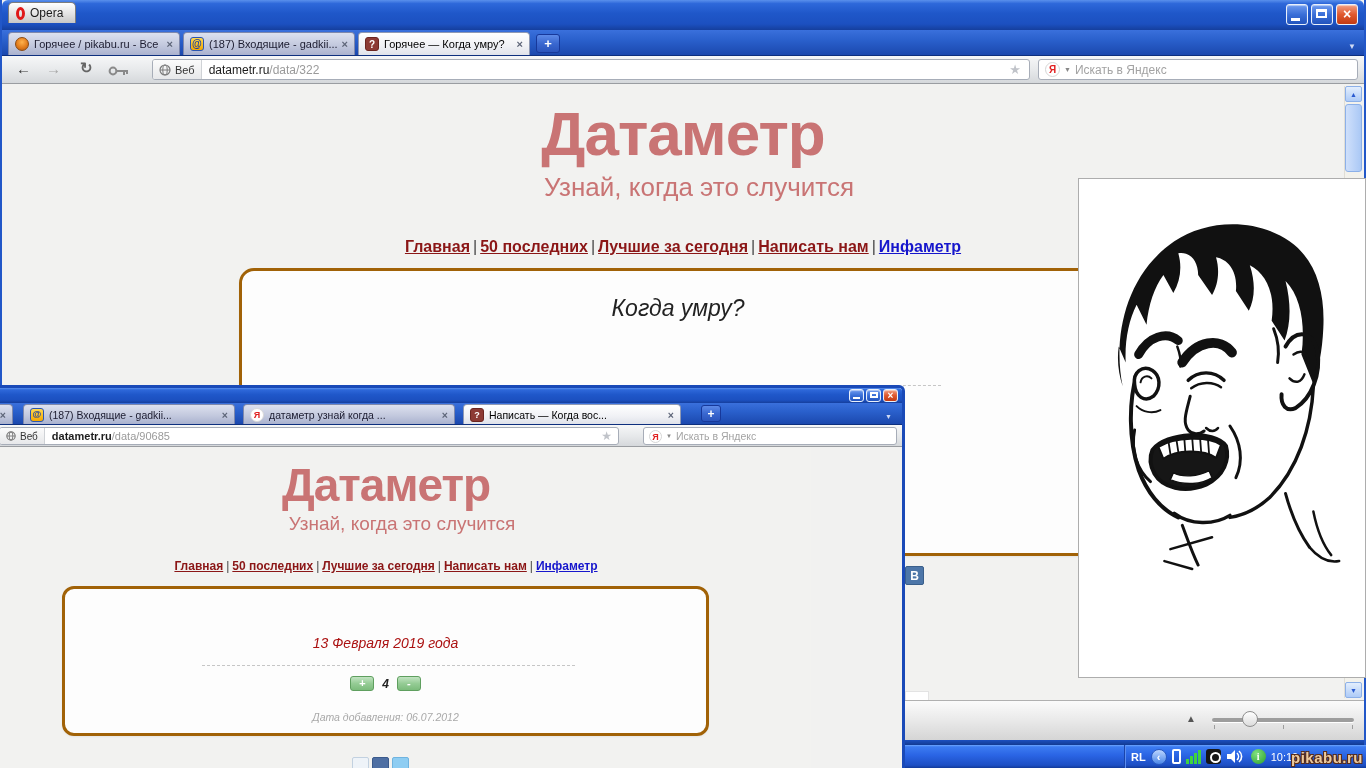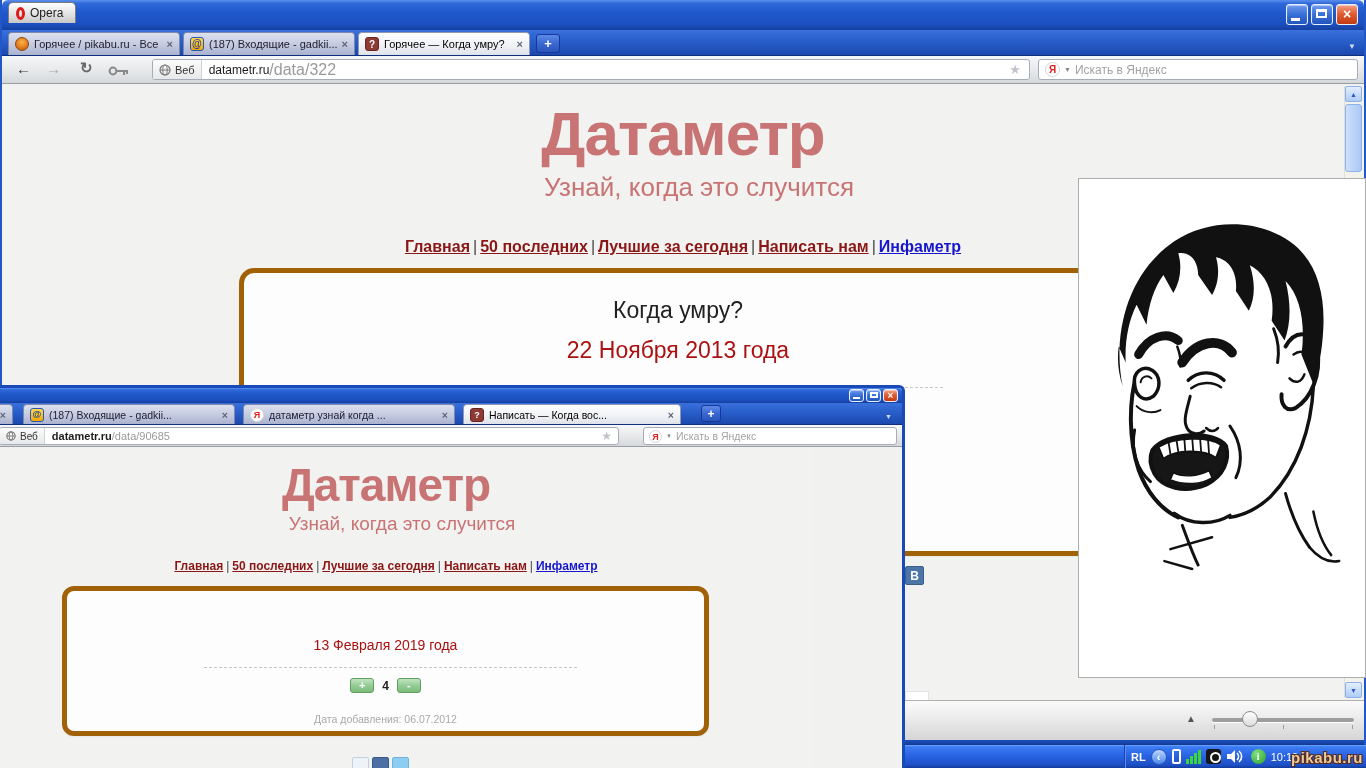--- a/index.html
+++ b/index.html
@@ -47,22 +47,22 @@
            border:1px solid #8a4a12;border-radius:50%;}
 
   
   .page-bg{background:#f2f2f0;overflow:hidden;}
   .logo{width:100%;text-align:center;font-weight:bold;color:#c97474;letter-spacing:-1px;}
   .tagline{width:100%;text-align:center;color:#c97474;margin-left:16px;}
   .sitenav{width:100%;text-align:center;font-weight:bold;}
   .sitenav a{color:#8b1616;text-decoration:underline;cursor:pointer;}
   .sitenav .sep{color:#444;font-weight:normal;padding:0 3px;}
   .sitenav a.alt{color:#1616cc;}
-  .card{position:absolute;background:#fdfdfd;border:5px solid #a16207;border-radius:15px;
-        box-shadow:0 1px 2px rgba(0,0,0,.05);}
+  .card{position:absolute;background:#fdfdfd;border:3px solid #a16207;border-radius:15px;
+        box-shadow:0 1px 2px rgba(0,0,0,.05);font-style:italic;}
   .question{position:absolute;width:100%;text-align:center;color:#222;}
   .answer{position:absolute;width:100%;text-align:center;color:#ab1111;}
   .dashes{position:absolute;border-top:1px dashed #c6c6c6;}
   .votebtn{border:1px solid #5f9f5f;border-radius:3px;color:#fff;font-weight:bold;text-align:center;
            background:linear-gradient(180deg,#c2e4c2 0%,#95cc95 50%,#7cbc7c 100%);}
   .added{position:absolute;width:100%;text-align:center;color:#a9a9a9;}
 
   
   .bwin{left:0;top:0;width:1366px;height:745px;background:#f2f2f0;
         border-left:2px solid #2257c8;border-right:2px solid #2257c8;}
@@ -186,39 +186,38 @@
       <div class="urlfield" style="left:150px;top:3px;width:878px;height:21px;">
         <span class="badge" style="font-size:11px;">
           <svg width="12" height="12" viewBox="0 0 12 12">
             <circle cx="6" cy="6" r="5" fill="none" stroke="#7a7a7a" stroke-width="1.2"></circle>
             <ellipse cx="6" cy="6" rx="2.2" ry="5" fill="none" stroke="#7a7a7a" stroke-width="1"></ellipse>
             <path d="M1,6 L11,6" stroke="#7a7a7a" stroke-width="1"></path>
           </svg>
           <span>Веб</span>
         </span>
         <span class="urltext" style="font-size:12px;">datametr.ru</span>
-          <span class="urlpath" style="font-size:16px;">/data/322</span>
+          <span class="urlpath" style="font-size:12px;">/data/322</span>
         <span class="star" style="right:8px;top:2px;font-size:13px;">★</span>
       </div>
       <div class="searchfield" style="left:1036px;top:3px;width:320px;height:21px;padding:0 6px;gap:4px;">
         <span class="yaicon" style="font-size:10px;line-height:14px;">Я</span>
         <span style="font-size:7px;color:#888;">▼</span>
         <span class="searchph" style="font-size:12px;">Искать в Яндекс</span>
       </div>
     </div>
 
     <div class="page-bg">
       <div class="abs logo" style="top:16px;font-size:62px;line-height:68px;">Датаметр</div>
       <div class="abs tagline" style="top:88px;font-size:26px;">Узнай, когда это случится</div>
       <div class="abs sitenav" style="top:154px;font-size:16px;">
         <a>Главная</a><span class="sep">|</span><a>50 последних</a><span class="sep">|</span><a>Лучшие за сегодня</a><span class="sep">|</span><a>Написать нам</a><span class="sep">|</span><a class="alt">Инфаметр</a>
       </div>
       <div class="card" style="left:237px;top:184px;width:878px;height:288px;">
         <div class="question" style="top:24px;font-size:23px;">Когда умру?</div>
-        <div class="answer" style="top:64px;font-size:23px;">22 Ноября 2013 года</div>
         <div class="dashes" style="left:179px;top:114px;width:520px;"></div>
       </div>
       <div class="vkbtn" style="left:903px;top:482px;">В</div>
       <div class="whitebit" style="left:903px;top:607px;width:24px;height:17px;"></div>
 
       <div class="sb">
         <div class="sb-btn" style="top:0;">▲</div>
         <div class="sb-thumb"></div>
         <div class="sb-btn" style="bottom:0;">▼</div>
       </div>

